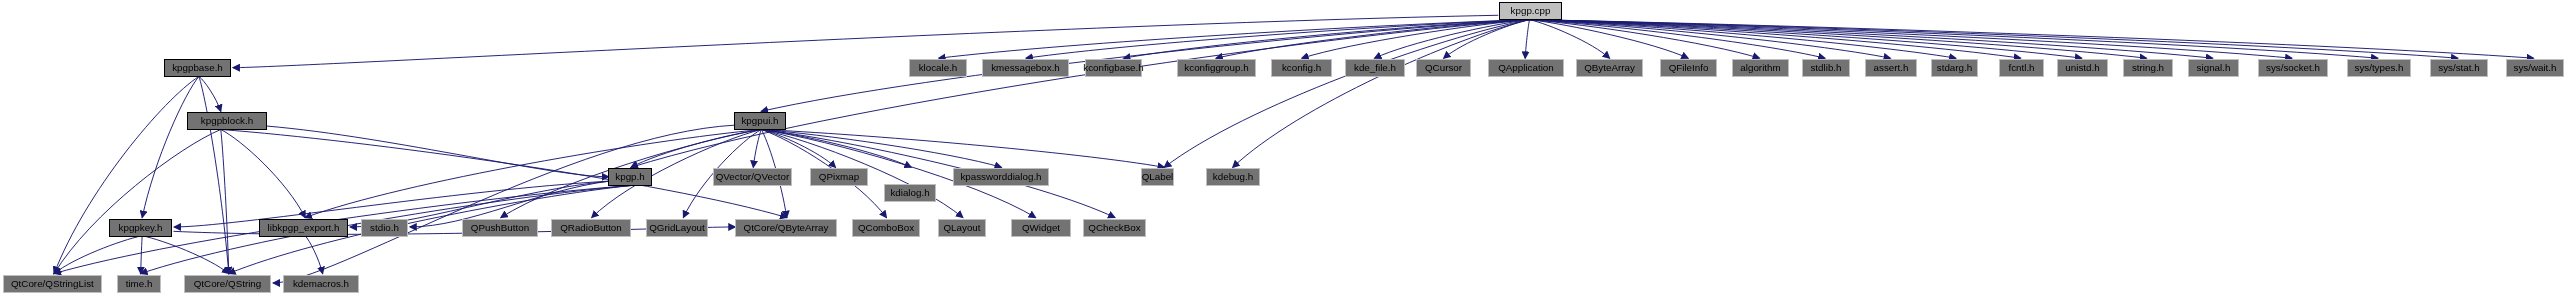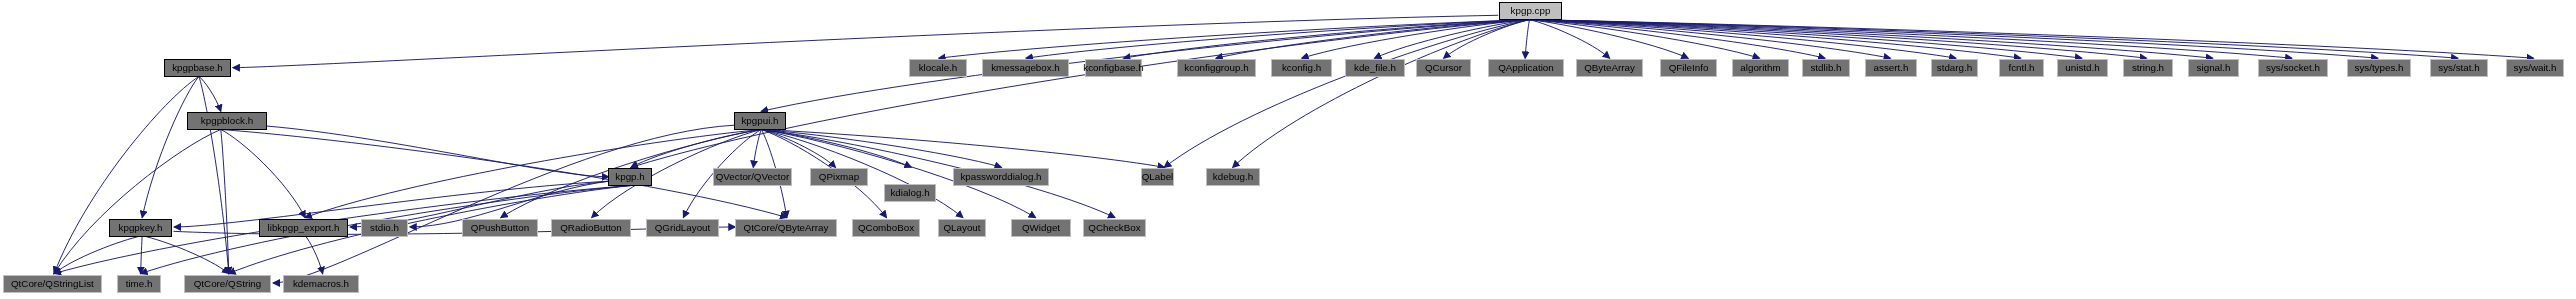--- a/index.html
+++ b/index.html
@@ -119,21 +119,21 @@
     <div class="node leaf" style="left: 810px; top: 168px; width: 58px;">QPixmap</div>
     <div class="node leaf" style="left: 884px; top: 168px; width: 52px; margin-top: 16px;">kdialog.h</div>
     <div class="node leaf" style="left: 953px; top: 168px; width: 96px;">kpassworddialog.h</div>
     <div class="node leaf" style="left: 1141px; top: 168px; width: 33px;">QLabel</div>
     <div class="node leaf" style="left: 1206px; top: 168px; width: 54px;">kdebug.h</div>
     <div class="node internal" style="left: 109px; top: 219px; width: 63px;">kpgpkey.h</div>
     <div class="node internal" style="left: 259px; top: 219px; width: 89px;">libkpgp_export.h</div>
     <div class="node leaf" style="left: 361px; top: 219px; width: 47px;">stdio.h</div>
     <div class="node leaf" style="left: 462px; top: 219px; width: 76px; text-align: right;">QPushButton</div>
     <div class="node leaf" style="left: 551px; top: 219px; width: 80px;">QRadioButton</div>
-    <div class="node leaf" style="left: 646px; top: 219px; width: 73px;">QGridLayout</div>
+    <div class="node leaf" style="left: 646px; top: 219px; width: 62px;">QGridLayout</div>
     <div class="node leaf" style="left: 735px; top: 219px; width: 102px;">QtCore/QByteArray</div>
     <div class="node leaf" style="left: 852px; top: 219px; width: 68px;">QComboBox</div>
     <div class="node leaf" style="left: 938px; top: 219px; width: 48px;">QLayout</div>
     <div class="node leaf" style="left: 1011px; top: 219px; width: 60px;">QWidget</div>
     <div class="node leaf" style="left: 1083px; top: 219px; width: 63px;">QCheckBox</div>
     <div class="node leaf" style="left: 2.9px; top: 275px; width: 99px;">QtCore/QStringList</div>
     <div class="node leaf" style="left: 117px; top: 275px; width: 44px;">time.h</div>
     <div class="node leaf" style="left: 184px; top: 275px; width: 87px;">QtCore/QString</div>
     <div class="node leaf" style="left: 283px; top: 275px; width: 76px;">kdemacros.h</div>
   </div>

